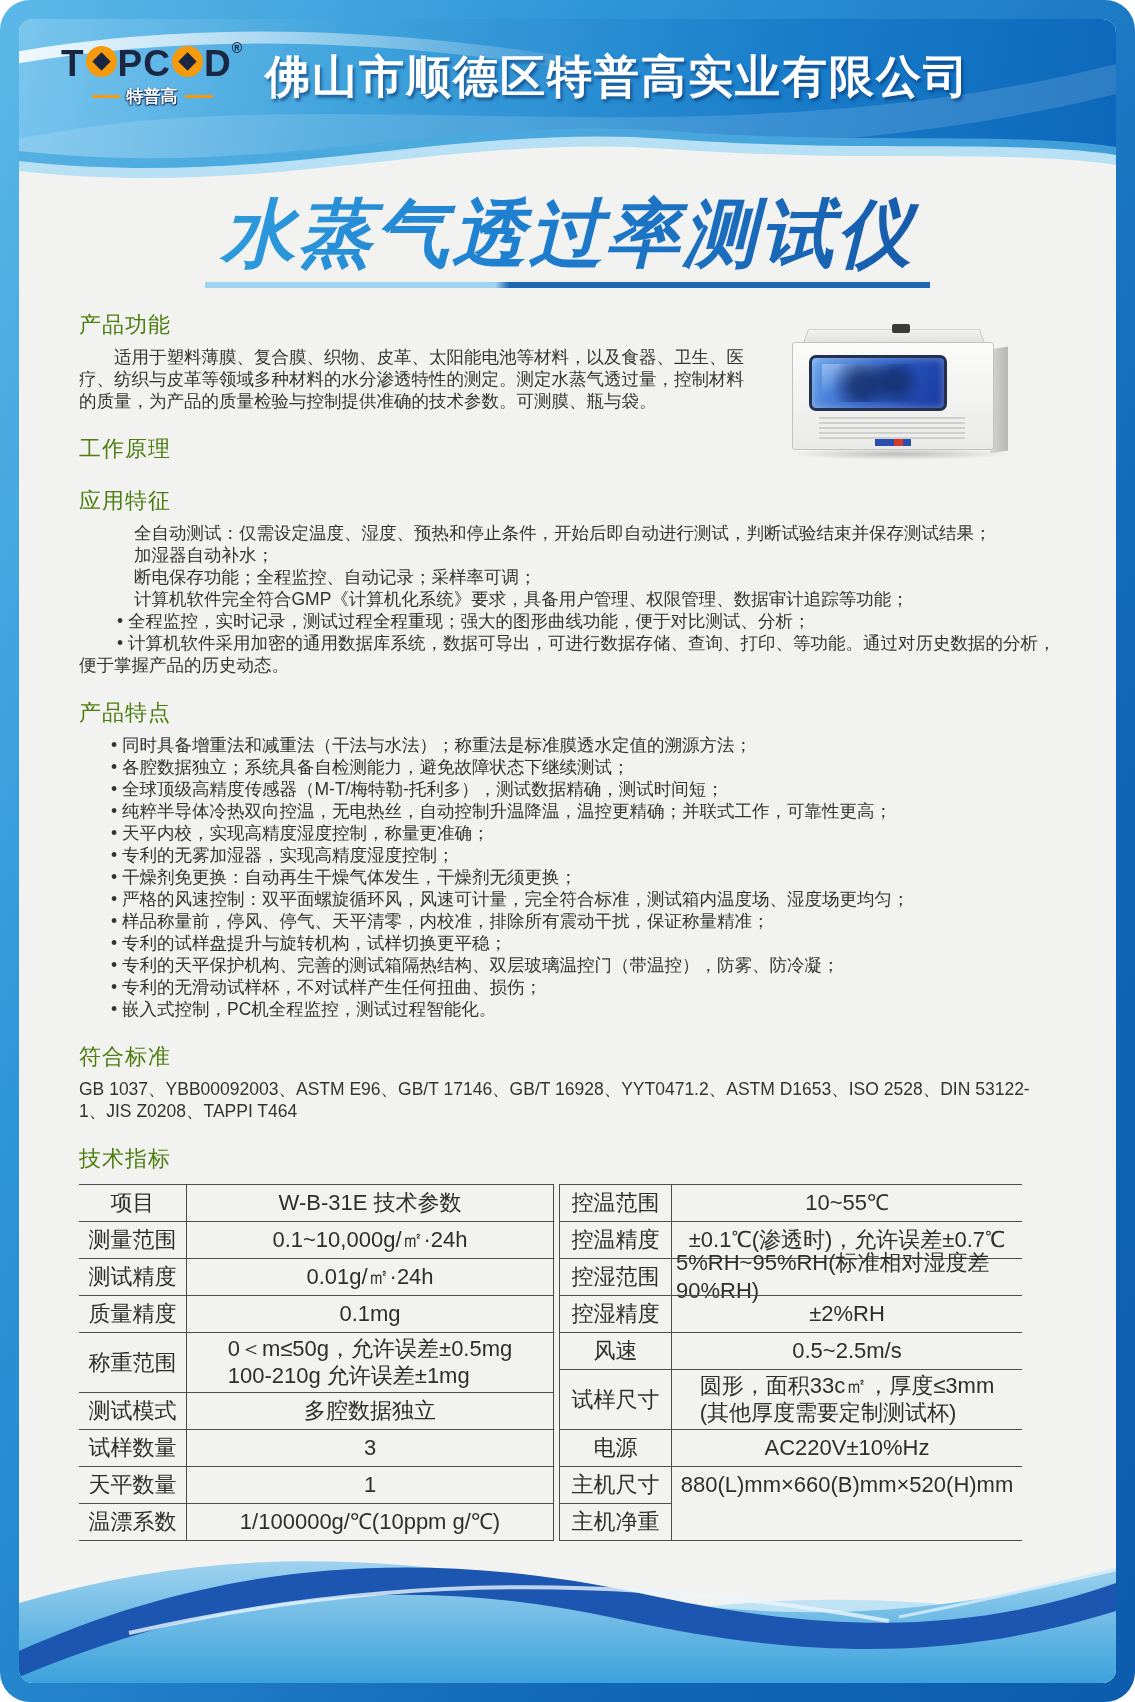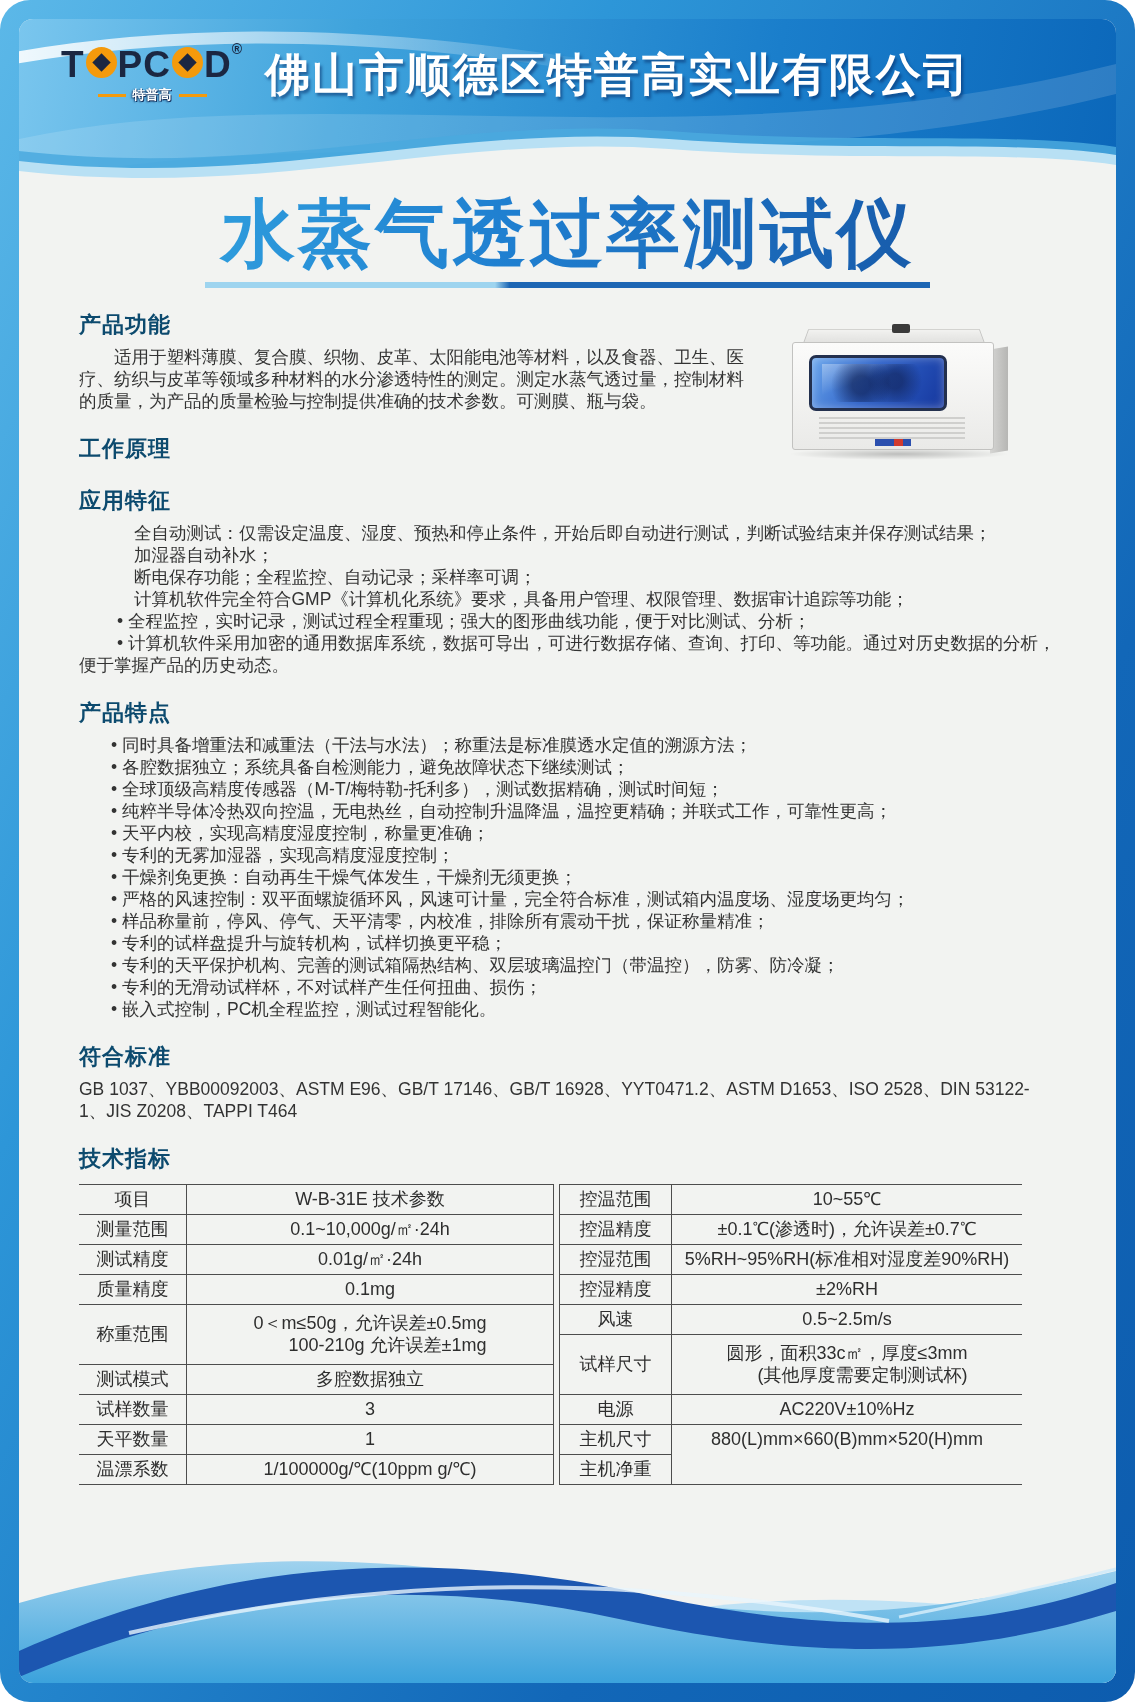--- a/index.html
+++ b/index.html
@@ -15,39 +15,39 @@
   .hdr-deco{position:absolute;inset:0;width:100%;height:100%;}
   .hdr-row{position:relative;display:flex;align-items:center;gap:22px;padding:26px 20px 0 42px;}
   .logo{display:flex;flex-direction:column;align-items:center;}
   .logo-word{display:flex;align-items:flex-start;font-weight:800;font-size:37px;
              color:#1b2742;letter-spacing:1px;line-height:1;}
   .oc{width:31px;height:31px;border-radius:50%;background:#f49a0c;display:inline-flex;
       align-items:center;justify-content:center;margin:1px 1px 0;}
   .od{width:13px;height:13px;background:#1b2742;transform:rotate(45deg);}
   .reg{font-size:14px;font-weight:700;margin-top:-4px;}
   .logo-sub{display:flex;align-items:center;gap:7px;margin-top:3px;}
-  .logo-sub .txt{color:#ffffff;font-weight:700;font-size:13px;
+  .logo-sub .txt{color:#ffffff;font-weight:700;font-size:17px;
                  text-shadow:1px 1px 0 #14305e,-1px 1px 2px #14305e;}
   .dash{width:28px;height:3px;background:#f49a0c;}
   .company{margin:0;font-size:45px;font-weight:800;color:#ffffff;letter-spacing:2px;
            text-shadow:2px 3px 3px rgba(8,50,110,.6);white-space:nowrap;font-family:Liberation Serif, serif;}
 
   
-  .title-wrap{text-align:center;margin-top:4px;}
+  .title-wrap{text-align:center;margin-top:4px;font-style:italic;}
   .title{margin:0;font-size:74px;font-weight:800;letter-spacing:3px;line-height:1.12;color:#1b6fc0;}
   @supports ((-webkit-background-clip:text) or (background-clip:text)){
     .title{background:linear-gradient(92deg,#35a9e2 5%,#1f7fd0 45%,#154f9e 95%);
            -webkit-background-clip:text;background-clip:text;color:transparent;}
   }
   .title-underline{width:725px;height:6px;margin:6px auto 0;
       background:linear-gradient(90deg,#9ed4ef 0%,#9ed4ef 40%,#1d66b4 42%,#1d66b4 100%);}
 
   
   .content{padding:0 60px;}
-  .sec{color:#0c4a6e;font-size:22px;font-weight:700;margin:22px 0 6px;letter-spacing:1px;}
+  .sec{color:#4d7c0f;font-size:22px;font-weight:400;margin:22px 0 6px;letter-spacing:1px;}
   .para,.line{font-size:17.5px;color:#333;line-height:22px;margin:0;}
   .indent2{text-indent:2em;}
   .ind-a{text-indent:55px;}
   .ind-b{text-indent:38px;}
   .ind-c{text-indent:32px;}
 
   
   .machine{float:right;width:238px;height:138px;margin:10px 36px 10px 24px;position:relative;}
   .m-shadow{position:absolute;left:6px;right:10px;bottom:-2px;height:12px;
             background:radial-gradient(ellipse at center,rgba(0,0,0,.22),transparent 70%);}
@@ -70,22 +70,22 @@
           background:repeating-linear-gradient(180deg,#cfcfcd 0 2px,transparent 2px 5px);}
   .m-logo{position:absolute;bottom:3px;left:50%;transform:translateX(-50%);width:36px;height:7px;
           background:linear-gradient(90deg,#2b4fae 0 52%,#d23b2e 52% 78%,#2b4fae 78%);}
 
   
   .spec-table{display:flex;margin-top:10px;}
   .tgrid{display:grid;border-bottom:1.5px solid #4d4d4d;}
   .tgrid.left{grid-template-columns:108px 366px;border-right:1.5px solid #4d4d4d;}
   .tgrid.right{grid-template-columns:112px 350px;border-left:1.5px solid #4d4d4d;margin-left:5px;}
   .tc{display:flex;align-items:center;justify-content:center;border-top:1.5px solid #4d4d4d;
-      font-size:18px;color:#2e2e2e;text-align:right;white-space:pre-line;line-height:1.25;
-      padding:11px 4px;box-sizing:border-box;}
+      font-size:22px;color:#2e2e2e;text-align:left;white-space:pre-line;line-height:1.25;
+      padding:18px 4px;box-sizing:border-box;}
   .tc.lab{border-right:1.5px solid #4d4d4d;}
   .r1{height:30px;}
   .r2{height:60px;}
 
   
   .ftr{position:absolute;left:0;right:0;bottom:0;height:150px;width:100%;}
 </style>
 </head>
 <body>
 

